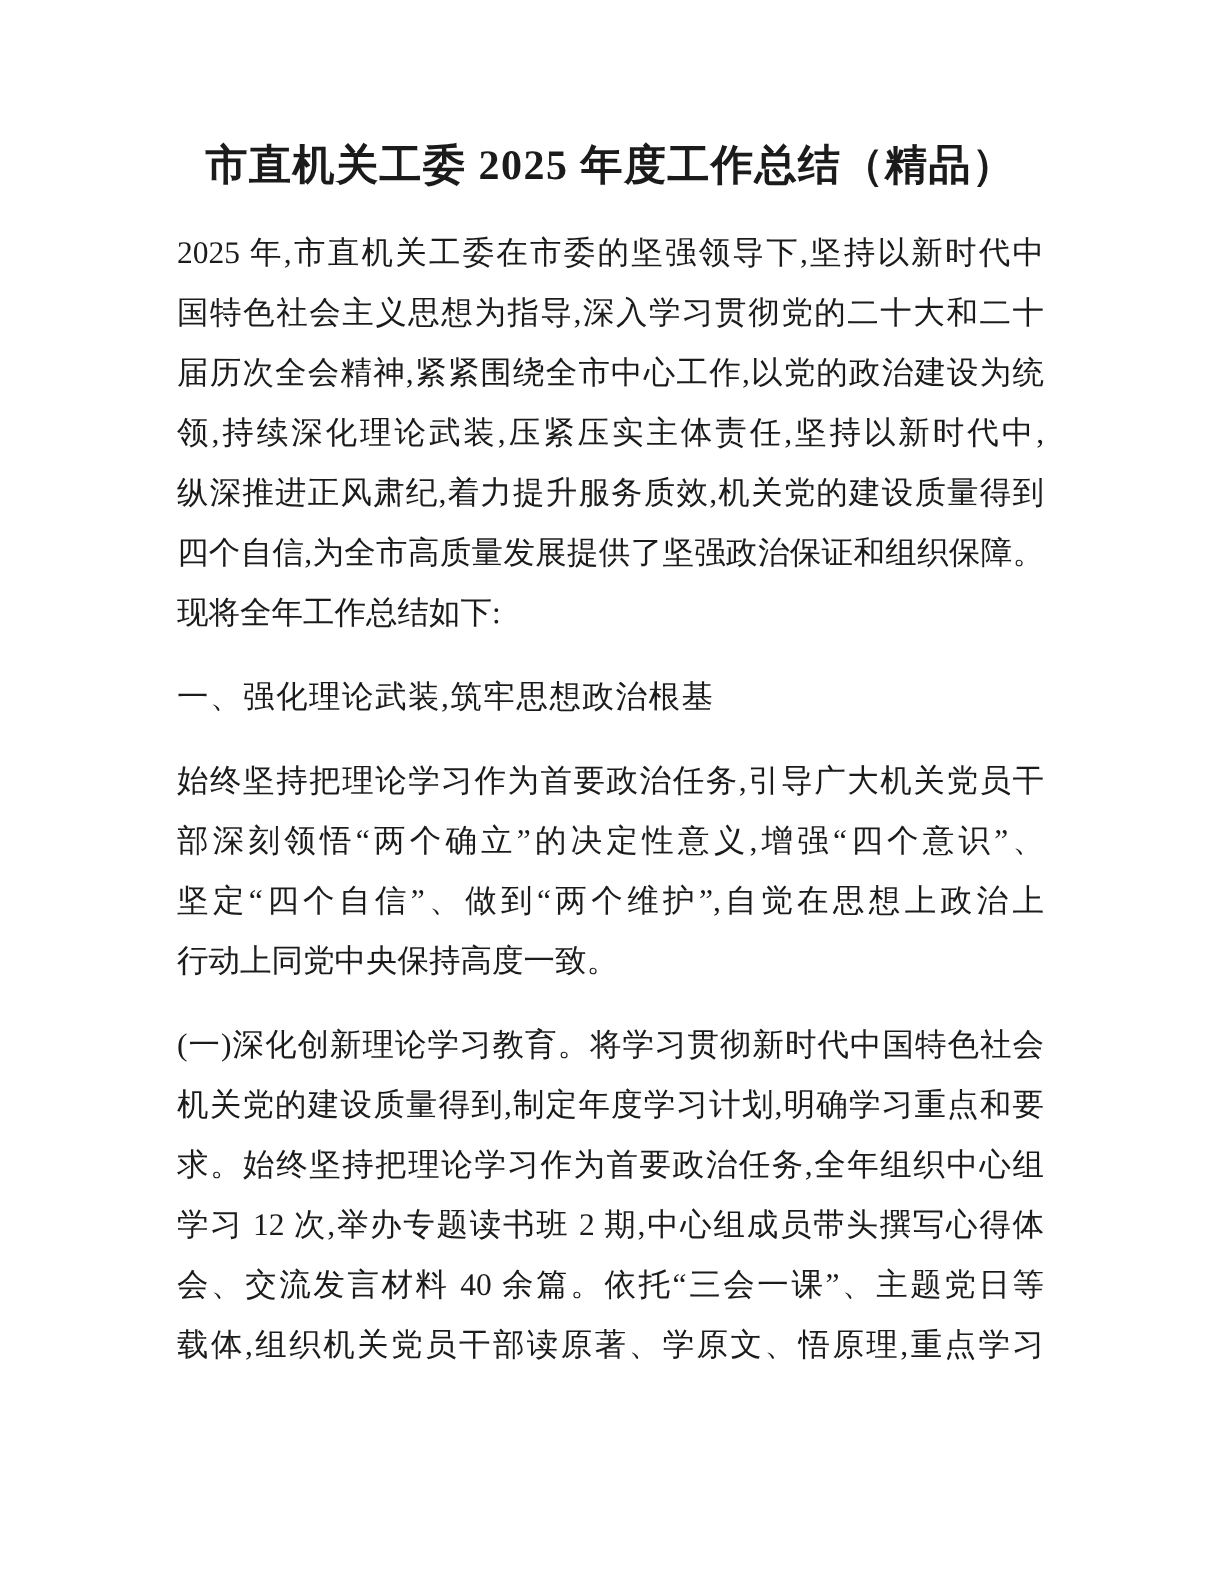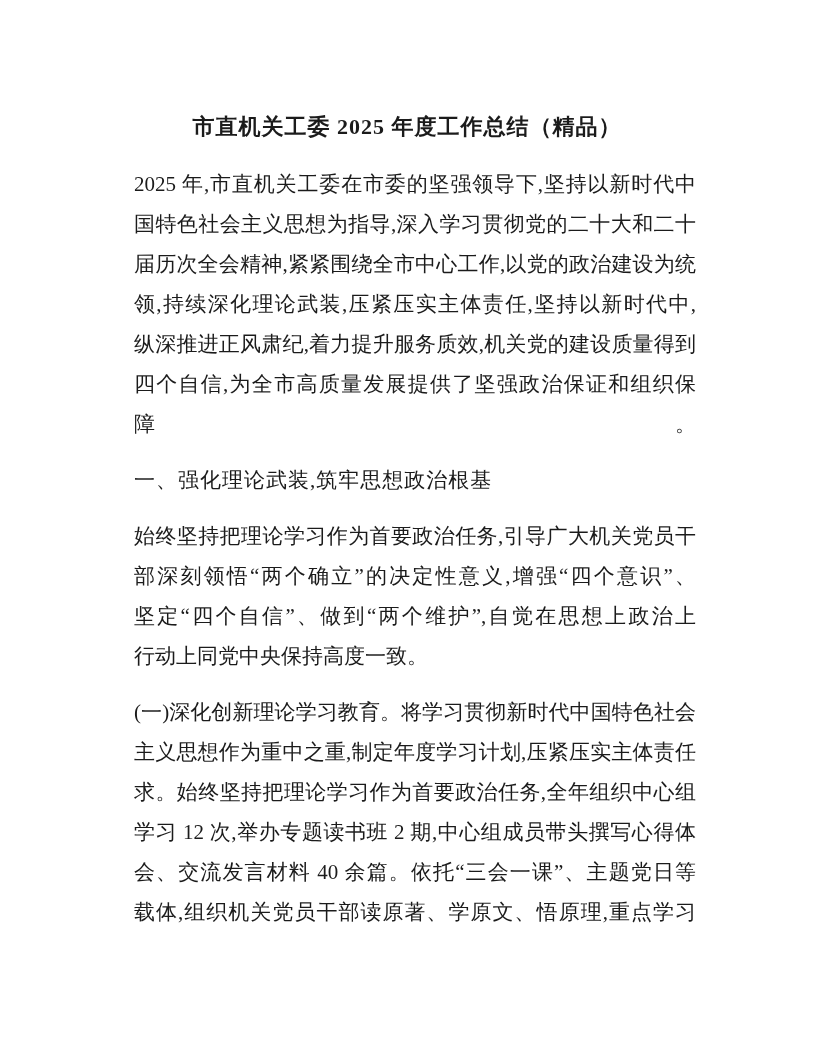--- a/index.html
+++ b/index.html
@@ -15,29 +15,29 @@
     font-family: "Liberation Serif", "DejaVu Serif", serif;
     color: #1b1b1b;
   }
   .page {
     position: absolute;
     left: 118px;
     top: 96px;
     width: 578px;
   }
   .doc-title {
-    font-size: 22px;
+    font-size: 28px;
     font-weight: bold;
     text-align: center;
     line-height: 30px;
-    margin: 16px 0 22px 0;
+    margin: 0 0 22px 0;
     letter-spacing: 1px;
   }
   .block {
-    margin: 0 0 16px 16px;
+    margin: 0 0 16px 0;
   }
   .line {
     font-size: 21px;
     line-height: 40px;
     white-space: normal;
     text-align: justify;
     text-align-last: justify;
     text-justify: inter-character;
   }
   .line.para-end {
@@ -56,32 +56,33 @@
 <div class="page">
   <h1 class="doc-title">市直机关工委 2025 年度工作总结（精品）</h1>
   <div id="doc-body">
       <div class="block paragraph">
         <div class="line">2025 年,市直机关工委在市委的坚强领导下,坚持以新时代中</div>
         <div class="line">国特色社会主义思想为指导,深入学习贯彻党的二十大和二十</div>
         <div class="line">届历次全会精神,紧紧围绕全市中心工作,以党的政治建设为统</div>
         <div class="line">领,持续深化理论武装,压紧压实主体责任,坚持以新时代中,</div>
         <div class="line">纵深推进正风肃纪,着力提升服务质效,机关党的建设质量得到</div>
         <div class="line">四个自信,为全市高质量发展提供了坚强政治保证和组织保障。</div>
+        <div class="line para-end">现将全年工作总结如下:</div>
       </div>
       <div class="block heading">
         <div class="line para-end">一、强化理论武装,筑牢思想政治根基</div>
       </div>
       <div class="block paragraph">
         <div class="line">始终坚持把理论学习作为首要政治任务,引导广大机关党员干</div>
         <div class="line">部深刻领悟“两个确立”的决定性意义,增强“四个意识”、</div>
         <div class="line">坚定“四个自信”、做到“两个维护”,自觉在思想上政治上</div>
         <div class="line para-end">行动上同党中央保持高度一致。</div>
       </div>
       <div class="block paragraph">
         <div class="line">(一)深化创新理论学习教育。将学习贯彻新时代中国特色社会</div>
-        <div class="line">主义思想作为重中之重,制定年度学习计划,压紧压实主体责任</div>
+        <div class="line">机关党的建设质量得到,制定年度学习计划,明确学习重点和要</div>
         <div class="line">求。始终坚持把理论学习作为首要政治任务,全年组织中心组</div>
         <div class="line">学习 12 次,举办专题读书班 2 期,中心组成员带头撰写心得体</div>
         <div class="line">会、交流发言材料 40 余篇。依托“三会一课”、主题党日等</div>
         <div class="line">载体,组织机关党员干部读原著、学原文、悟原理,重点学习</div>
       </div>
     </div>
 </div>
 
 </body></html>

